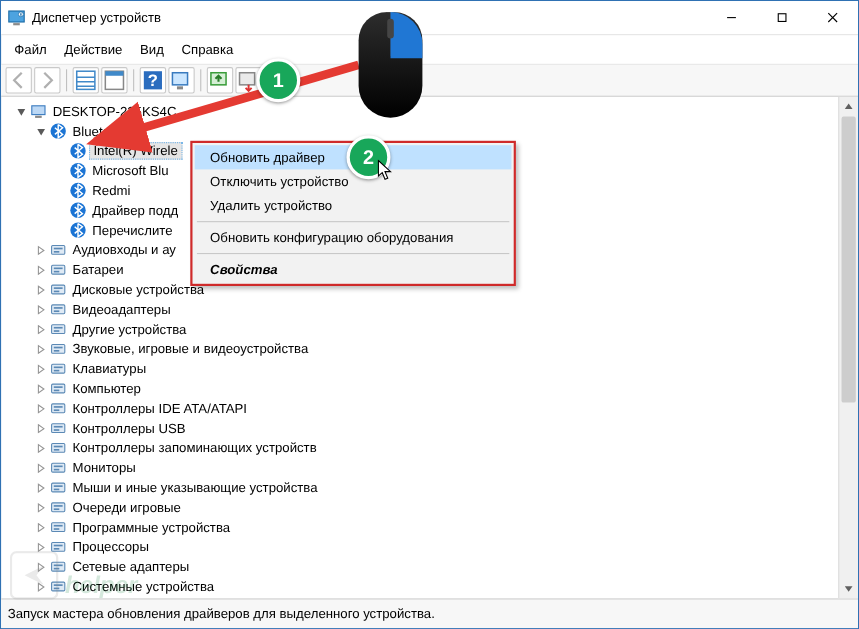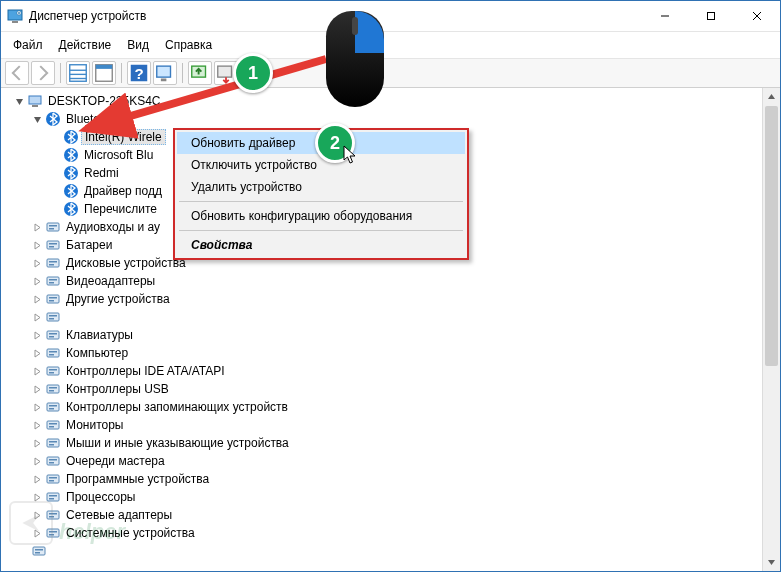--- a/index.html
+++ b/index.html
@@ -344,20 +344,21 @@
                       <path d="M2 1 L7 4.5 L2 8 Z" fill="none" stroke="#969696" stroke-width="1"></path>
                     </svg>
                   </span>
                   <span class="node-icon">
                     <svg viewBox="0 0 16 16">
                       <rect x="2" y="4" width="12" height="8" rx="1" fill="#dfeaf5" stroke="#5b89b5"></rect>
                       <rect x="4" y="6" width="8" height="1.5" fill="#5b89b5"></rect>
                       <rect x="4" y="9" width="5" height="1.5" fill="#5b89b5"></rect>
                     </svg>
                   </span>
+                  <span class="node-label">Звуковые, игровые и видеоустройства</span>
                 </div>
               </li>
               <li>
                 <div class="node">
                   <span class="expander">
                     <svg viewBox="0 0 9 9">
                       <path d="M2 1 L7 4.5 L2 8 Z" fill="none" stroke="#969696" stroke-width="1"></path>
                     </svg>
                   </span>
                   <span class="node-icon">
@@ -479,21 +480,21 @@
                       <path d="M2 1 L7 4.5 L2 8 Z" fill="none" stroke="#969696" stroke-width="1"></path>
                     </svg>
                   </span>
                   <span class="node-icon">
                     <svg viewBox="0 0 16 16">
                       <rect x="2" y="4" width="12" height="8" rx="1" fill="#dfeaf5" stroke="#5b89b5"></rect>
                       <rect x="4" y="6" width="8" height="1.5" fill="#5b89b5"></rect>
                       <rect x="4" y="9" width="5" height="1.5" fill="#5b89b5"></rect>
                     </svg>
                   </span>
-                  <span class="node-label">Очереди мастера</span>
+                  <span class="node-label">Очереди игровые</span>
                 </div>
               </li>
               <li>
                 <div class="node">
                   <span class="expander">
                     <svg viewBox="0 0 9 9">
                       <path d="M2 1 L7 4.5 L2 8 Z" fill="none" stroke="#969696" stroke-width="1"></path>
                     </svg>
                   </span>
                   <span class="node-icon">
@@ -581,20 +582,23 @@
         </div>
       <div class="vscroll-thumb"></div>
       <div class="vscroll-arrow bot">
           <svg width="9" height="9" viewBox="0 0 9 9">
             <path d="M1 2 L8 2 L4.5 7 Z" fill="#606060"></path>
           </svg>
         </div>
     </div>
   </div>
 
+  <div class="statusbar">
+    <span>Запуск мастера обновления драйверов для выделенного устройства.</span>
+  </div>
 
   <div class="context-menu" style="left:172px;top:127px;width:288px;">
     <div class="cm-item hover">Обновить драйвер</div>
     <div class="cm-item">Отключить устройство</div>
     <div class="cm-item">Удалить устройство</div>
     <div class="cm-sep"></div>
     <div class="cm-item">Обновить конфигурацию оборудования</div>
     <div class="cm-sep"></div>
     <div class="cm-item bold">Свойства</div>
   </div>

